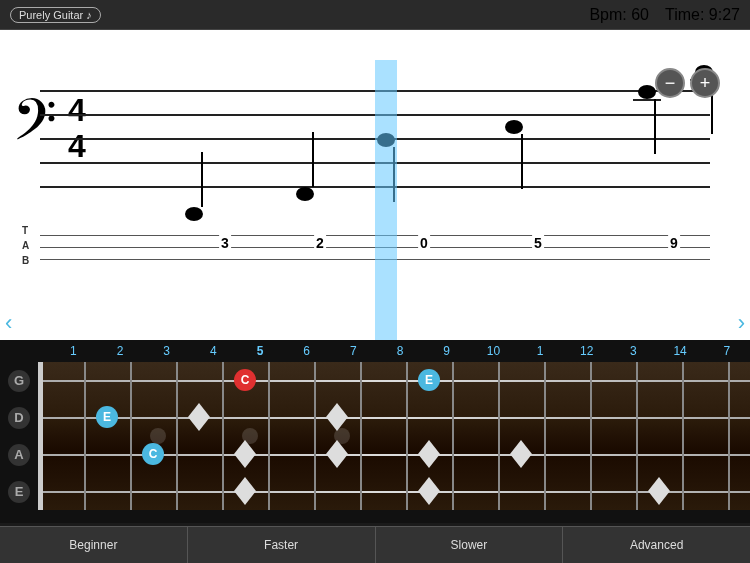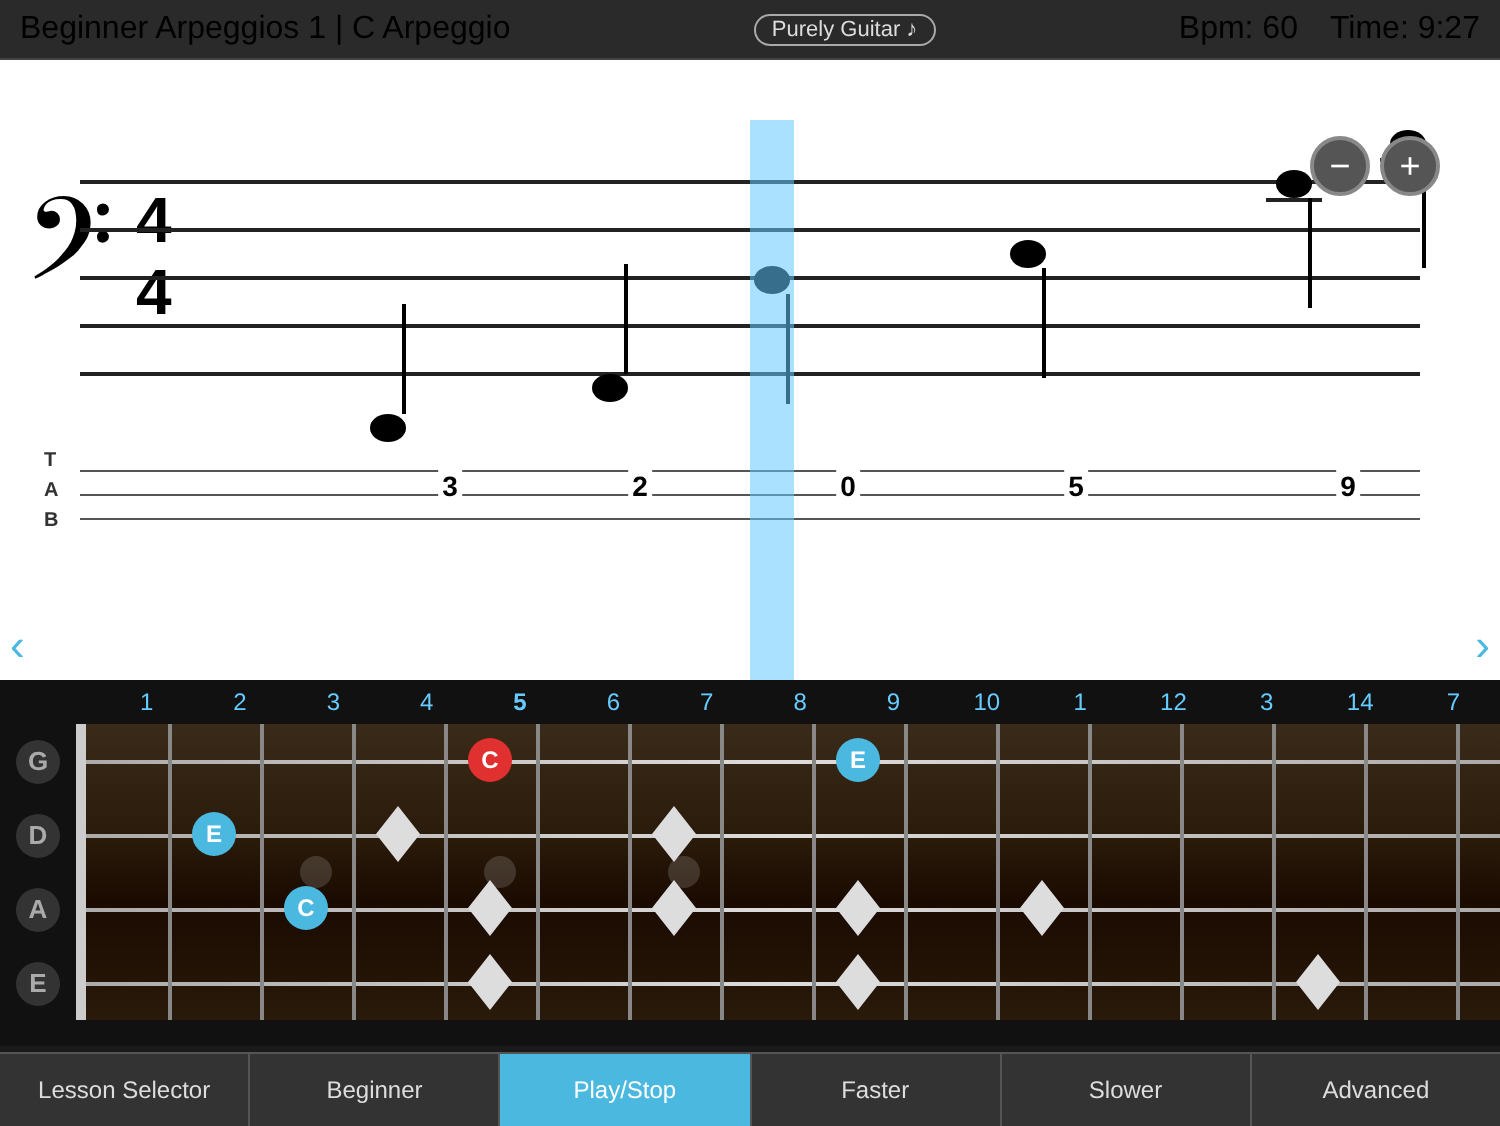--- a/index.html
+++ b/index.html
@@ -166,21 +166,20 @@
       color: #ddd; font-size: 12px; cursor: pointer;
       border-right: 1px solid #555; background: #333;
     }
     .tb-btn.active { background: #4bb8e0; color: #fff; }
     .tb-btn:last-child { border-right: none; }
   </style>
 </head>
 <body>
 
 <div id="topbar">
-  <span>Beginner Arpeggios 1 | C Arpeggio</span>
   <span style="border:1px solid #aaa; border-radius:10px; padding:1px 8px; font-size:11px; color:#ddd;">
     <span>Purely Guitar</span> ♪
   </span>
   <span style="display:flex; gap:16px;">
     <span>Bpm: 60</span>
     <span>Time: 9:27</span>
   </span>
 </div>
 
 <div id="sheet-area">
@@ -339,19 +338,17 @@
     <div class="fb-note" style="left:207px; top:129px;"></div>
 
     <div class="fb-note" style="left:391px; top:129px;"></div>
 
     <div class="fb-note" style="left:621px; top:129px;"></div>
 
   </div>
 </div>
 
 <div id="toolbar">
-  <div class="tb-btn">Lesson Selector</div>
   <div class="tb-btn">Beginner</div>
-  <div class="tb-btn active">Play/Stop</div>
   <div class="tb-btn">Faster</div>
   <div class="tb-btn">Slower</div>
   <div class="tb-btn">Advanced</div>
 </div>
 
 </body></html>

